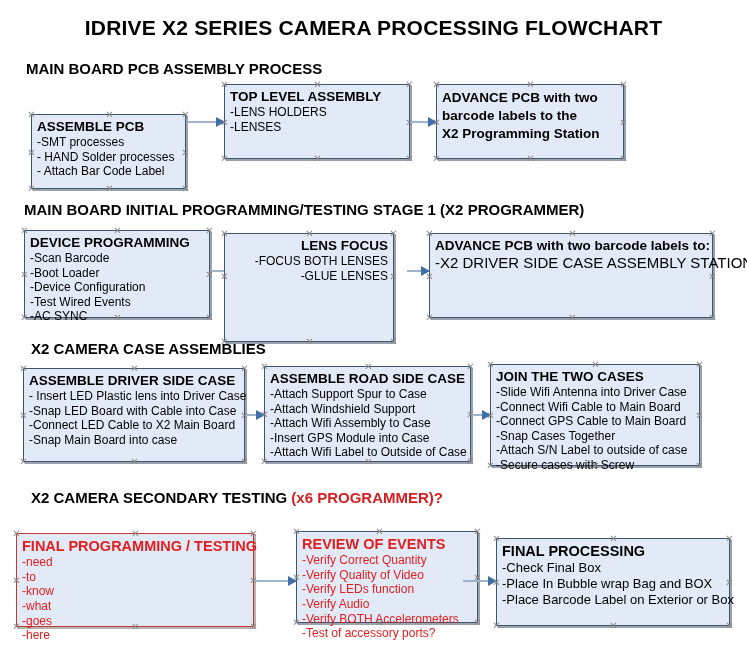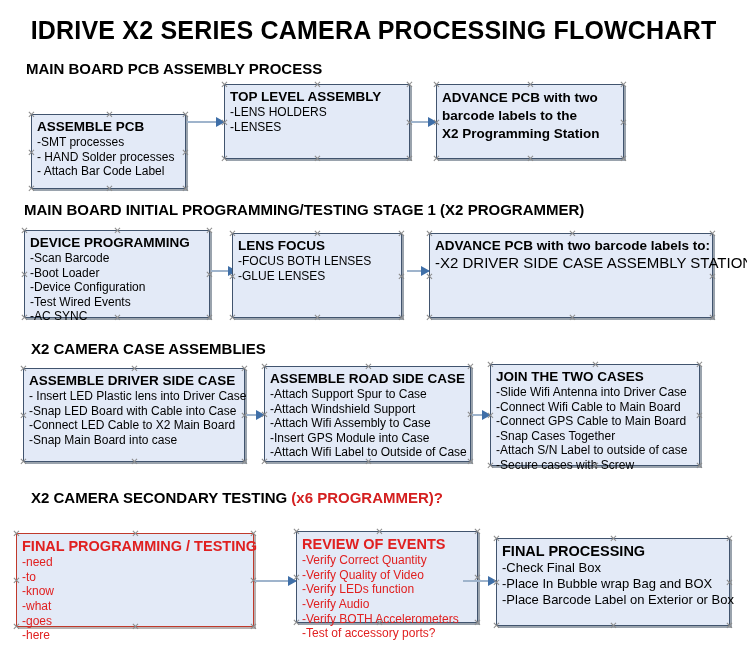--- a/index.html
+++ b/index.html
@@ -19,21 +19,21 @@
     position: absolute;
     left: 0; top: 0;
     width: 747px;
     height: 662px;
   }
   .doc-title {
     position: absolute;
     left: 0; top: 16px;
     width: 747px;
     text-align: center;
-    font-size: 25px;
+    font-size: 21px;
     font-weight: bold;
     letter-spacing: 0.2px;
     color: #000;
   }
   .section-title {
     position: absolute;
     font-size: 15px;
     font-weight: bold;
     color: #000;
     white-space: nowrap;
@@ -199,21 +199,21 @@
     <div class="handle" style="right:-5px; top:39px;"></div>
     <div class="handle" style="left:-5px; bottom:-5px;"></div>
     <div class="handle" style="left:88px; bottom:-5px;"></div>
     <div class="handle" style="right:-5px; bottom:-5px;"></div>
   </div>
 
   <div class="connector" style="left:211px; top:270px; width:25px;">
     <span class="head"></span>
   </div>
 
-  <div class="node" style="left:232px; top:233px; width:170px; height:85px;">
+  <div class="node" style="left:224px; top:233px; width:170px; height:109px;text-align:right;">
     <div class="node-title">LENS FOCUS</div>
     <div class="node-line">-FOCUS BOTH LENSES</div>
     <div class="node-line">-GLUE LENSES</div>
     <div class="handle" style="left:-5px; top:-5px;"></div>
     <div class="handle" style="left:80px; top:-5px;"></div>
     <div class="handle" style="right:-5px; top:-5px;"></div>
     <div class="handle" style="left:-5px; top:38px;"></div>
     <div class="handle" style="right:-5px; top:38px;"></div>
     <div class="handle" style="left:-5px; bottom:-5px;"></div>
     <div class="handle" style="left:80px; bottom:-5px;"></div>

